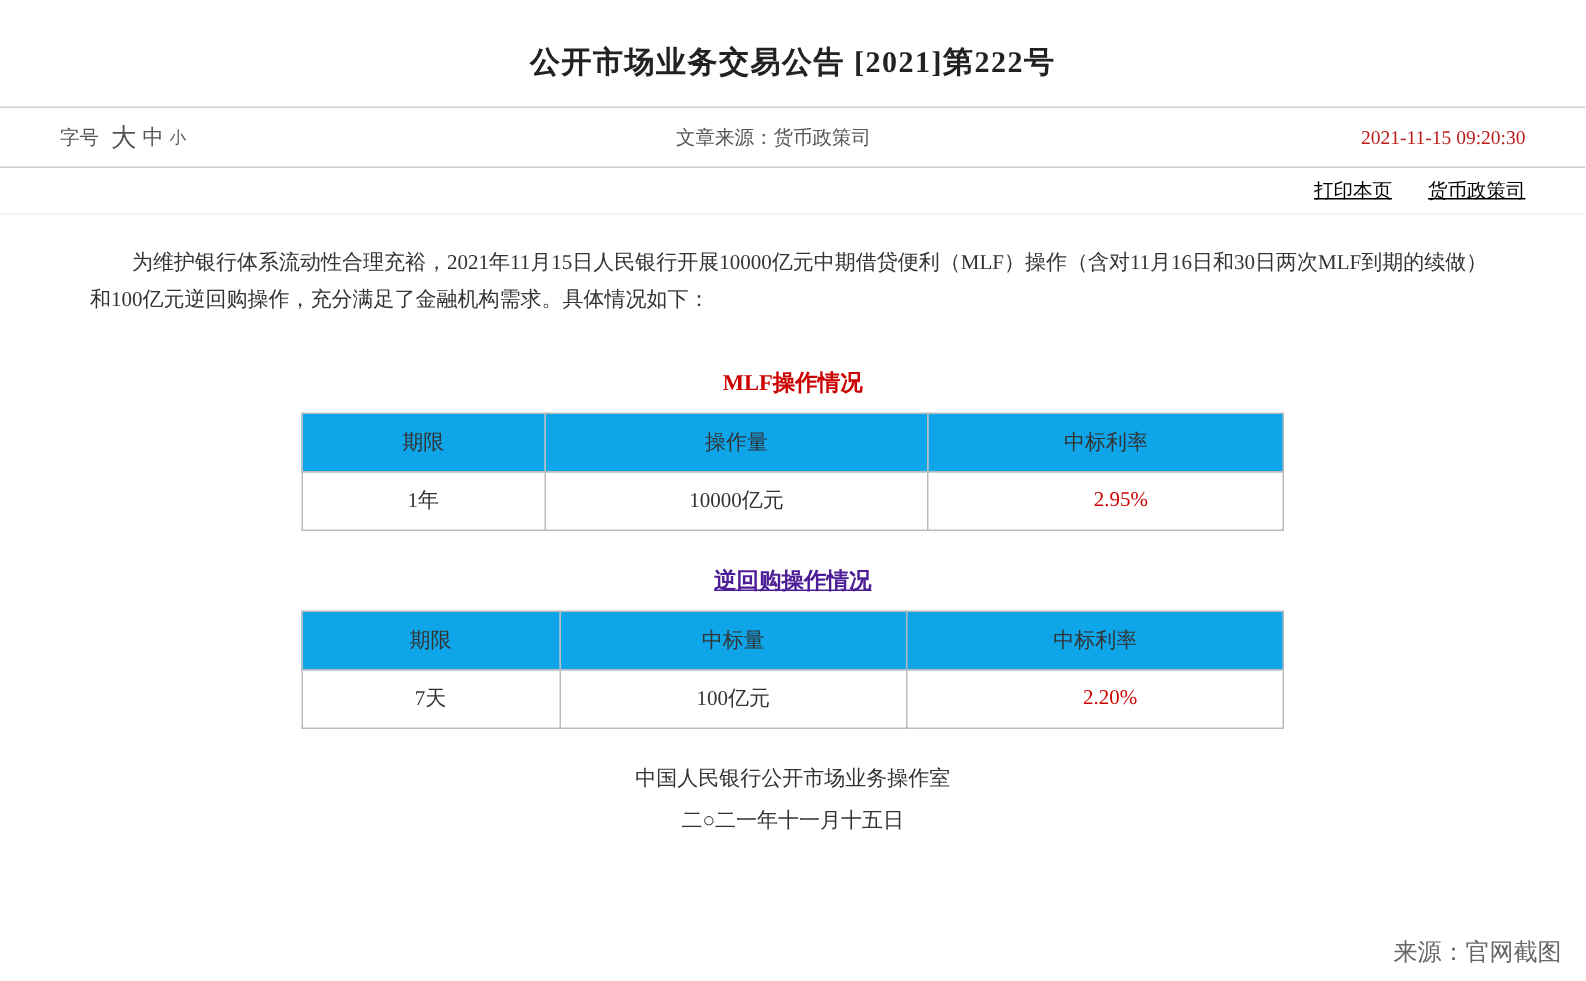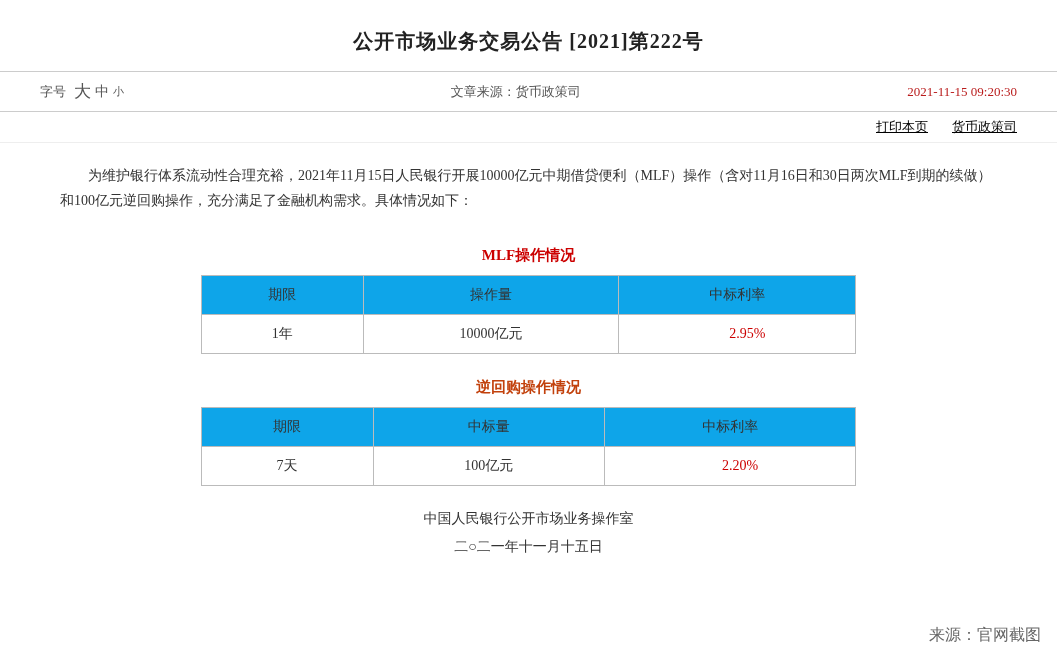--- a/index.html
+++ b/index.html
@@ -88,21 +88,22 @@
     }
     
     .section-title {
       text-align: center;
       font-size: 15px;
       font-weight: bold;
       margin-bottom: 10px;
       color: #c00;
     }
     .section-title.blue {
-      color: #c2410c;
+      color: #4c1d95;
+      text-decoration: underline;
     }
     
     .data-table {
       width: 70%;
       margin: 0 auto 24px auto;
       border-collapse: collapse;
       font-size: 14px;
     }
     .data-table th, .data-table td {
       border: 1px solid #bbb;

